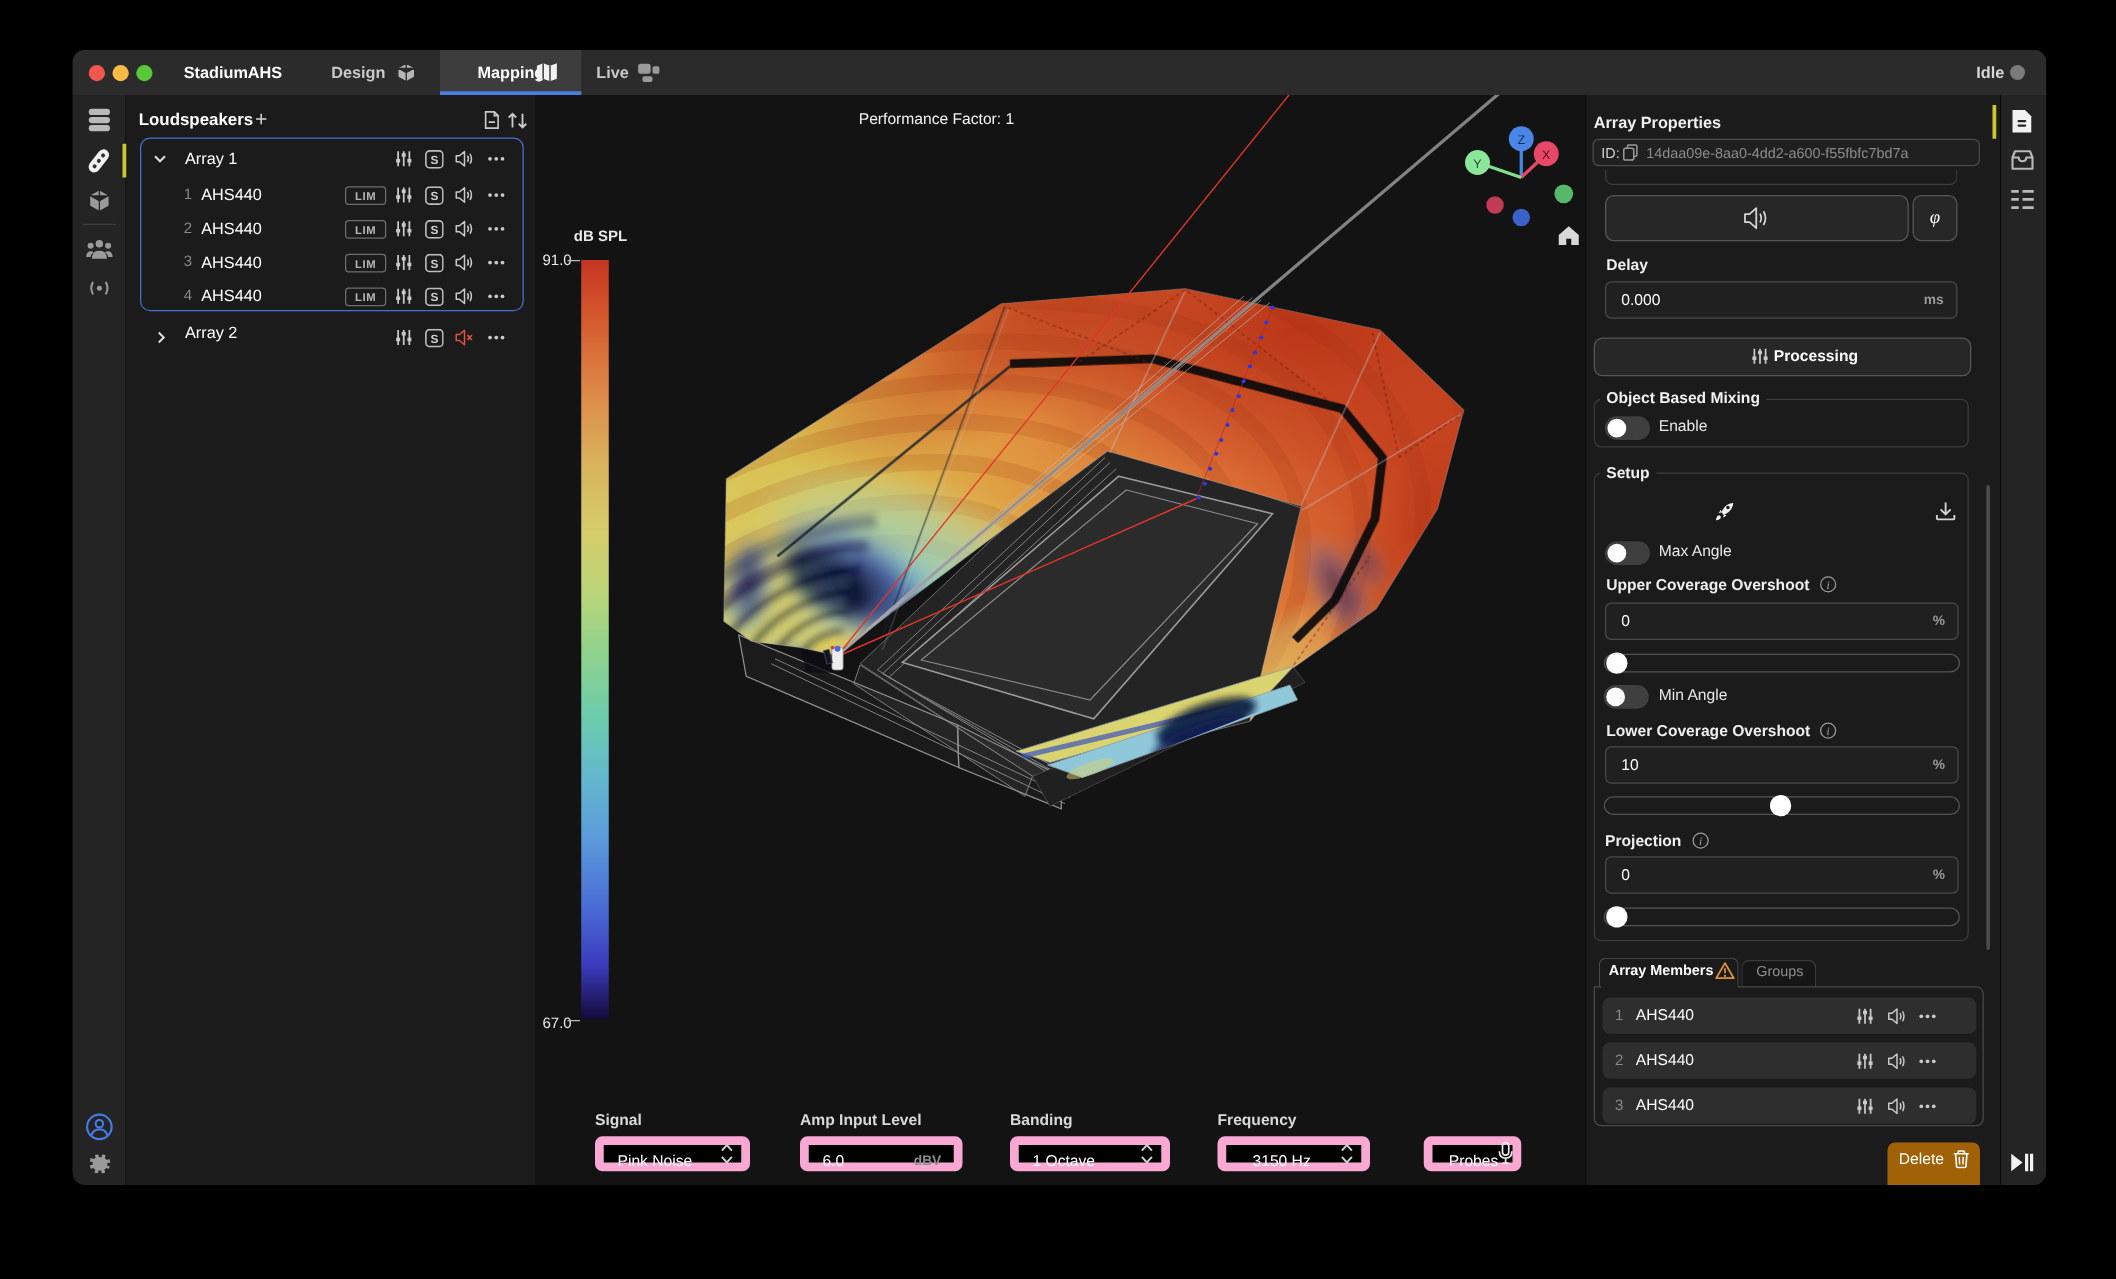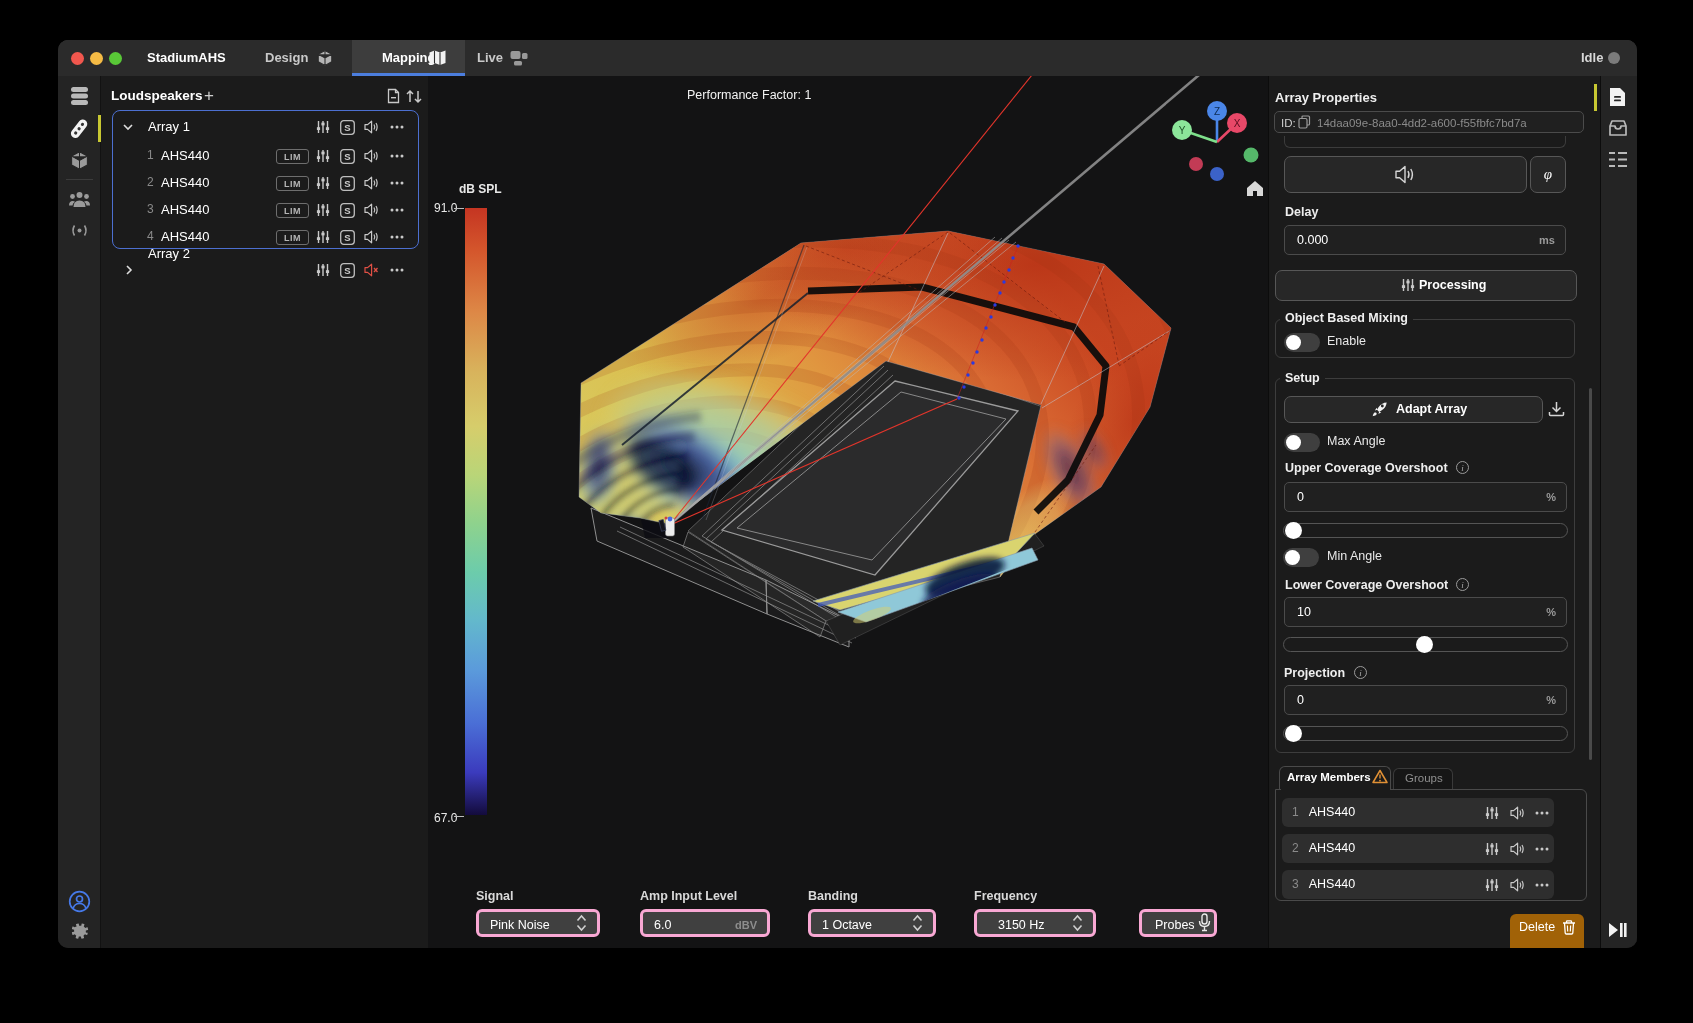--- a/index.html
+++ b/index.html
@@ -37,35 +37,35 @@
   color:#fff; font-size:12.5px; }
 .toggle { width:36px; height:19px; background:#3f3f3f; border-radius:10px; }
 .knob { left:2px; top:2px; width:15px; height:15px; background:#fff; border-radius:50%; }
 .slider { height:15px; border:1px solid #555; border-radius:8px; }
 .sknob { width:17px; height:17px; background:#fff; border-radius:50%; }
 .fieldset { border:1px solid #3d3d3d; border-radius:6px; }
 .legend { background:#1b1b1b; padding:0 5px; color:#f0f0f0; font-size:12.5px;
   font-weight:bold; }
 .btn { background:#272727; border:1px solid #575757; border-radius:7px;
   color:#fff; font-size:12.5px; }
-.member { left:1224px; width:272px; height:29px; background:#2e2e2e;
+.member { left:1224px; width:299px; height:29px; background:#2e2e2e;
   border-radius:6px; color:#fff; font-size:12.5px; line-height:29px; }
 .info-i { width:13px; height:13px; border:1px solid #9a9a9a; border-radius:50%;
   color:#aaa; font-size:9px; text-align:center; line-height:12px;
   font-family:"Liberation Serif",serif; font-style:italic; }
 
 #hudinfo { left:378px; top:45px; color:#f2f2f2; font-size:12.5px; line-height:15.5px; }
 #perf { left:629px; top:48px; color:#f2f2f2; font-size:12.5px; }
 #cbar { left:407px; top:168px; width:22px; height:607px;
   background:linear-gradient(to bottom,#c53522 0%,#d4562c 7%,#dd8746 17%,
    #d8b35c 27%,#d6cd6b 36%,#b9d578 44%,#8ed28d 52%,#6cccab 60%,#63b8cc 68%,
    #5b9bdb 76%,#4a6ed6 85%,#3b3bbd 93%,#130b3c 100%); }
 .cbtxt { color:#e8e8e8; font-size:12px; }
 .bt-label { top:849px; color:#d9d9d9; font-size:12.5px; font-weight:bold; }
-.bt-ctrl { top:869px; height:28px; background:#404040; border:3px solid #f9a8d4;
+.bt-ctrl { top:869px; height:28px; background:#000000; border:7px solid #f9a8d4;
   border-radius:6px; color:#fff; font-size:12.5px; line-height:26px; }
 </style>
 </head>
 <body>
 <div id="win">
   <div id="sidebar"></div>
   <div id="tree"></div>
   <div id="canvas"></div>
   <div id="rpanel"></div>
   <div id="strip"></div>
@@ -124,21 +124,21 @@
   <div class="trow tnum" style="left:89px; top:156px;">3</div>
   <div class="trow" style="left:103px; top:156px;">AHS440</div>
   <div class="lim" style="left:218px; top:163px;">LIM</div>
   <div class="trow tnum" style="left:89px; top:183px;">4</div>
   <div class="trow" style="left:103px; top:183px;">AHS440</div>
   <div class="lim" style="left:218px; top:190px;">LIM</div>
 
   <svg style="left:65px; top:224px;" width="12" height="12" viewBox="0 0 12 12">
     <path d="M4 2 L8 6 L4 10" fill="none" stroke="#ddd" stroke-width="1.6"></path>
     </svg>
-  <div class="trow" style="left:90px; top:200px;text-align:center;">Array 2</div>
+  <div class="trow" style="left:90px; top:212px;text-align:center;">Array 2</div>
 
   <svg style="left:0; top:0;" width="0" height="0">
     <defs>
       <g id="i-mix">
         <path d="M2.5 1 V13 M7 1 V13 M11.5 1 V13" stroke="#c9c9c9" stroke-width="1.4"></path>
         <rect x="0.9" y="7.2" width="3.2" height="2.8" fill="#c9c9c9"></rect>
         <rect x="5.4" y="2.6" width="3.2" height="2.8" fill="#c9c9c9"></rect>
         <rect x="9.9" y="7.2" width="3.2" height="2.8" fill="#c9c9c9"></rect>
       </g>
       <g id="i-sbx">
@@ -292,22 +292,20 @@
 
   <div class="fieldset" style="left:1217px; top:279px; width:300px; height:39px;"></div>
   <div class="legend" style="left:1222px; top:271px;">Object Based Mixing</div>
   <div class="toggle" style="left:1226px; top:293px;">
       <div class="knob"></div>
     </div>
   <div style="left:1269px; top:294px; color:#e8e8e8; font-size:12.5px;">Enable</div>
 
   <div class="fieldset" style="left:1217px; top:338px; width:300px; height:375px;"></div>
   <div class="legend" style="left:1222px; top:331px;">Setup</div>
-  <div class="btn" style="left:1226px; top:356px; width:259px; height:27px;
-    line-height:25px; font-weight:bold; padding-left:111px;">Adapt Array</div>
   <div class="toggle" style="left:1226px; top:393px;">
       <div class="knob"></div>
     </div>
   <div style="left:1269px; top:394px; color:#e8e8e8; font-size:12.5px;">Max Angle</div>
   <div class="rp-label" style="left:1227px; top:421px;">Upper Coverage Overshoot</div>
   <div class="info-i" style="left:1398px; top:421px;">i</div>
   <div class="rp-input" style="left:1226px; top:442px; width:283px; height:30px;
     line-height:28px;"><span style="position:static;padding-left:12px;">0</span>
     <span style="position:absolute; right:10px; top:0; color:#9a9a9a;
     font-size:11px; font-weight:bold;">%</span></div>

